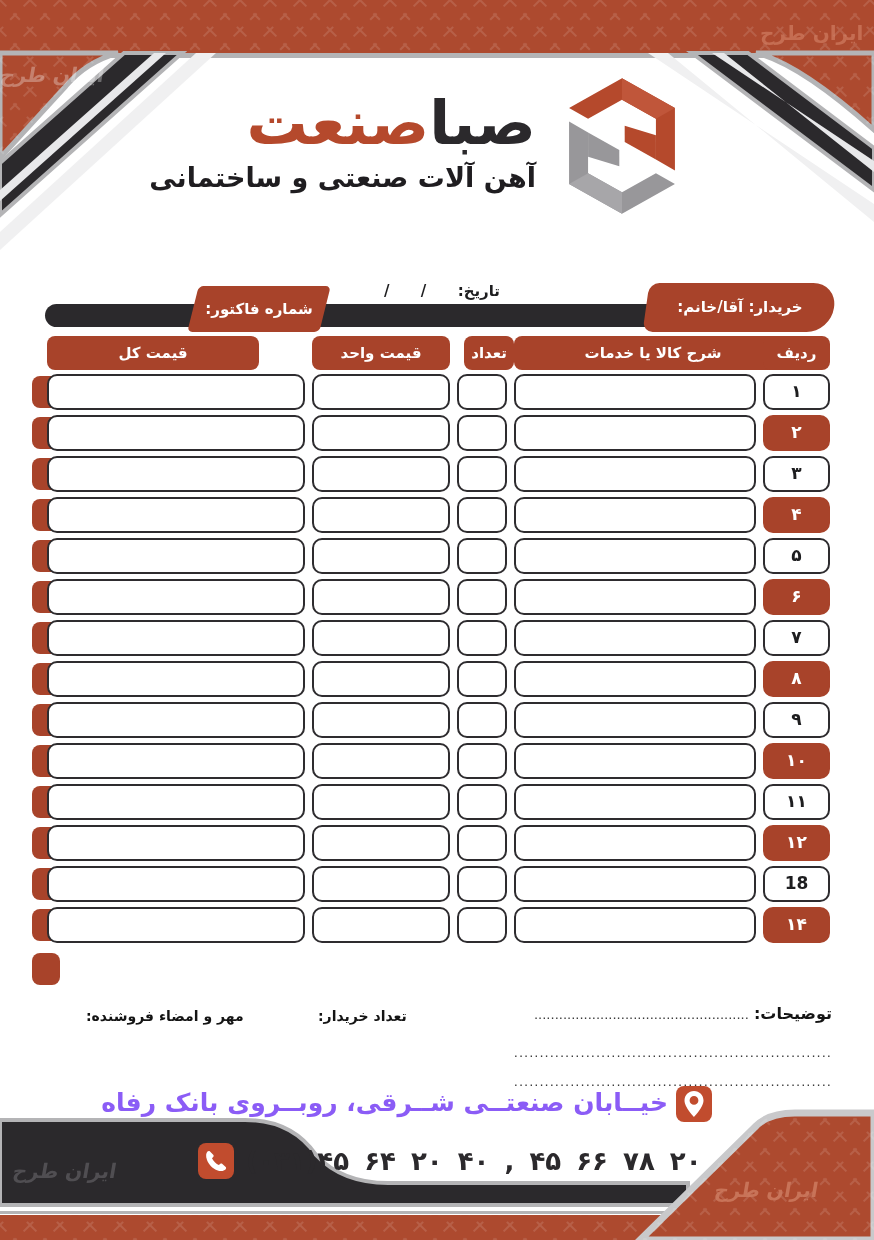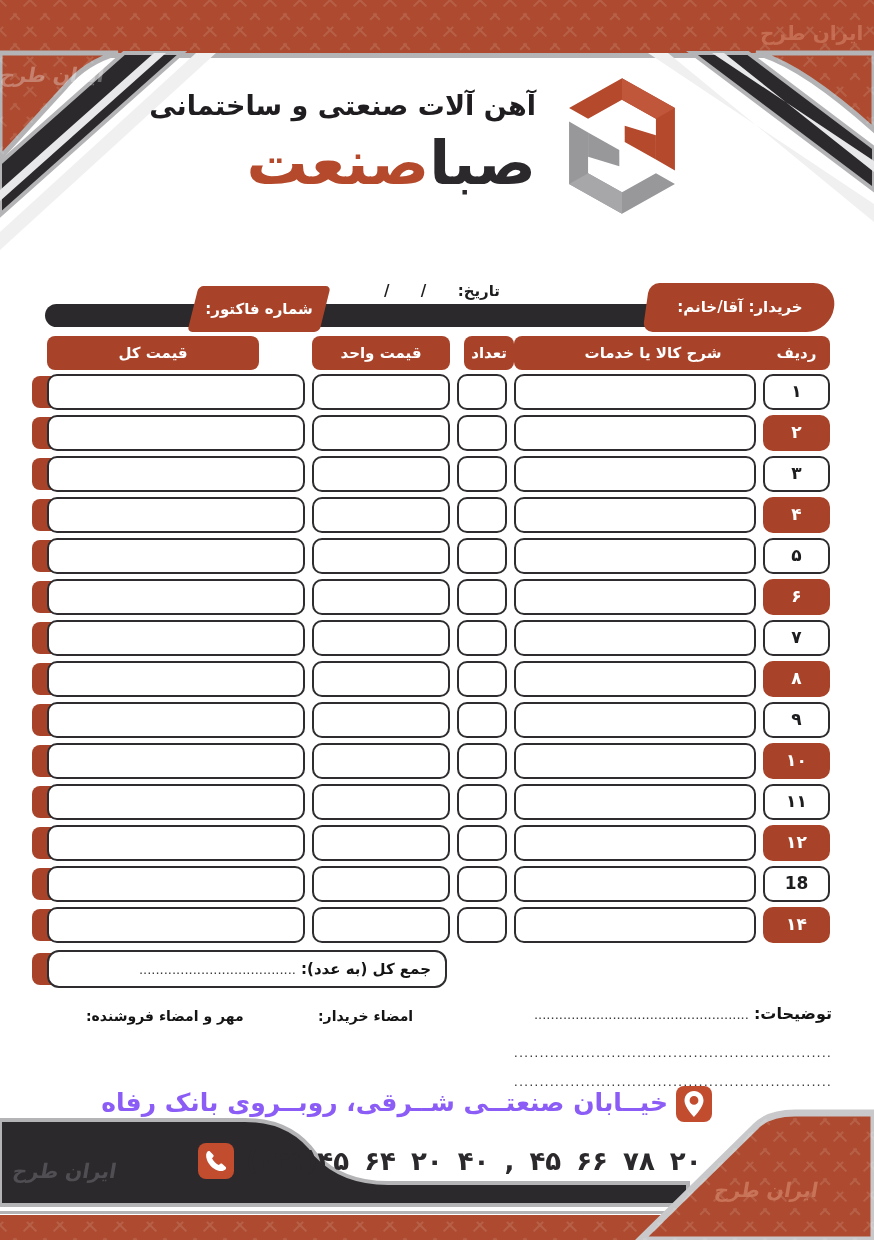--- a/index.html
+++ b/index.html
@@ -102,22 +102,22 @@
 
   <svg class="abs z2" style="left:542px;top:70px" width="160" height="152" viewBox="0 0 100 112">
     <path d="M11,28 L50,6 L89,28 L89,74 L75,66 L75,36 L50,22 L25,36 Z" fill="#b5492c"></path>
     <path d="M75,48 L75,66 L52,53 L52,41 Z" fill="#b5492c"></path>
     <path d="M89,84 L50,106 L11,84 L11,38 L25,46 L25,76 L50,90 L75,76 Z" fill="#98979a"></path>
     <path d="M25,64 L25,46 L48,59 L48,71 Z" fill="#98979a"></path>
     <path d="M50,6 L89,28 L75,36 L50,22 Z" fill="#c0563a"></path>
     <path d="M50,106 L11,84 L25,76 L50,90 Z" fill="#a7a6a9"></path>
   </svg>
   <div class="abs z2" id="brand-text">
+    <div id="brand-name"><span class="bk">صبا</span><span class="rd">صنعت</span></div>
     <div id="brand-tagline">آهن آلات صنعتی و ساختمانی</div>
-    <div id="brand-name"><span class="bk">صبا</span><span class="rd">صنعت</span></div>
   </div>
 
   <div class="abs z2 xh" id="fields-bar"></div>
   <div class="abs z3 xh" id="buyer-tab">
     <span class="lbl">خریدار: آقا/خانم:</span>
   </div>
   <div class="abs z3" id="date-field">تاریخ:&nbsp;&nbsp;&nbsp;&nbsp;&nbsp;&nbsp;/&nbsp;&nbsp;&nbsp;&nbsp;&nbsp;&nbsp;/</div>
   <div class="abs z3 xh" id="invoice-tab">
     <span class="lbl">شماره فاکتور:</span>
   </div>
@@ -240,37 +240,33 @@
       <div class="cell c-total"></div>
       <div class="cell c-unit"></div>
       <div class="cell c-qty"></div>
       <div class="cell c-desc"></div>
       <div class="cell c-num"><span>۱۴</span></div>
     </div>
     </div>
 
   <div class="abs z2" id="totals">
     <div class="tab" style="top:3px"></div>
-    <div class="tot-box" id="tot-digits">
-      <span class="lbl">جمع کل (به عدد):</span>
-      <span class="dots">......................................</span>
-    </div>
   </div>
 
   <div class="noteline z2" id="note-1">
     <span class="note-lbl">توضیحات:</span>
     <span class="dotline">....................................................</span>
   </div>
   <div class="noteline z2" id="note-2">
     <span class="dotline">..............................................................</span>
   </div>
   <div class="noteline z2" id="note-3">
     <span class="dotline">..............................................................</span>
   </div>
-  <div class="abs z2" id="sig-buyer">امضاء خریدار:</div>
+  <div class="abs z2" id="sig-buyer">تعداد خریدار:</div>
   <div class="abs z2" id="sig-seller">مهر و امضاء فروشنده:</div>
 
   <svg class="abs z1" style="left:0;top:1075px" width="874" height="165" viewBox="0 0 874 165">
     <path d="M0,45 L245,45 Q292,45 316,80 Q342,108 388,108 L688,108 L688,130 L0,130 Z" fill="#2b292c" stroke="#b4b4b6" stroke-width="4"></path>
     <text x="30" y="103" font-size="20" font-weight="bold" fill="#555357" opacity="0.9" transform="skewX(-10)">ایران طرح</text>
     <rect x="0" y="136" width="874" height="3" fill="#b4b4b6"></rect>
     <rect x="0" y="140" width="874" height="25" fill="#ad4a2f"></rect>
     <rect x="0" y="140" width="874" height="25" fill="url(#xh)"></rect>
     <path d="M640,165 L755,52 Q768,38 795,38 L874,38 L874,165 Z" fill="#ad4a2f" stroke="#c9c9cb" stroke-width="7"></path>
     <path d="M640,165 L755,52 Q768,38 795,38 L874,38 L874,165 Z" fill="url(#xh)"></path>

